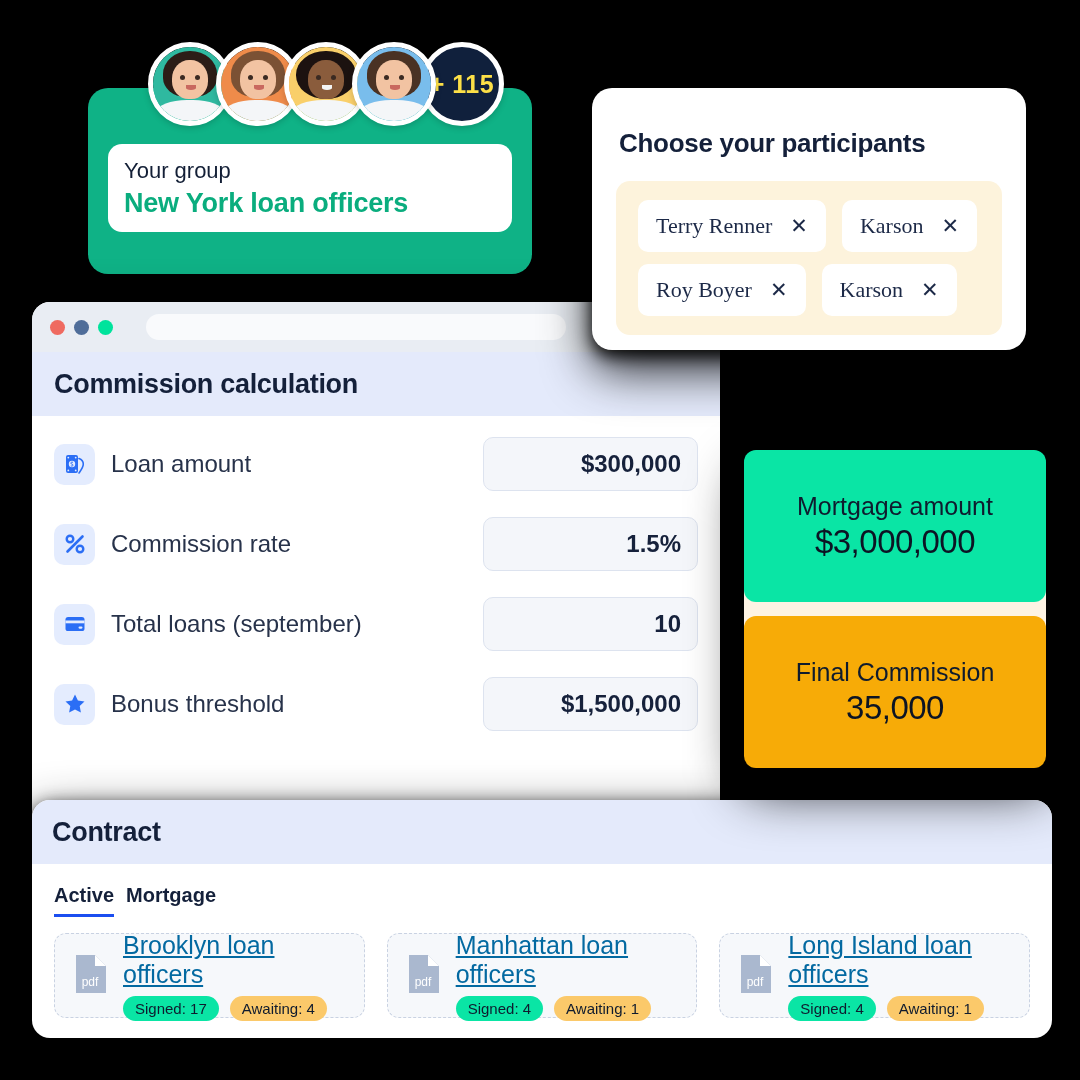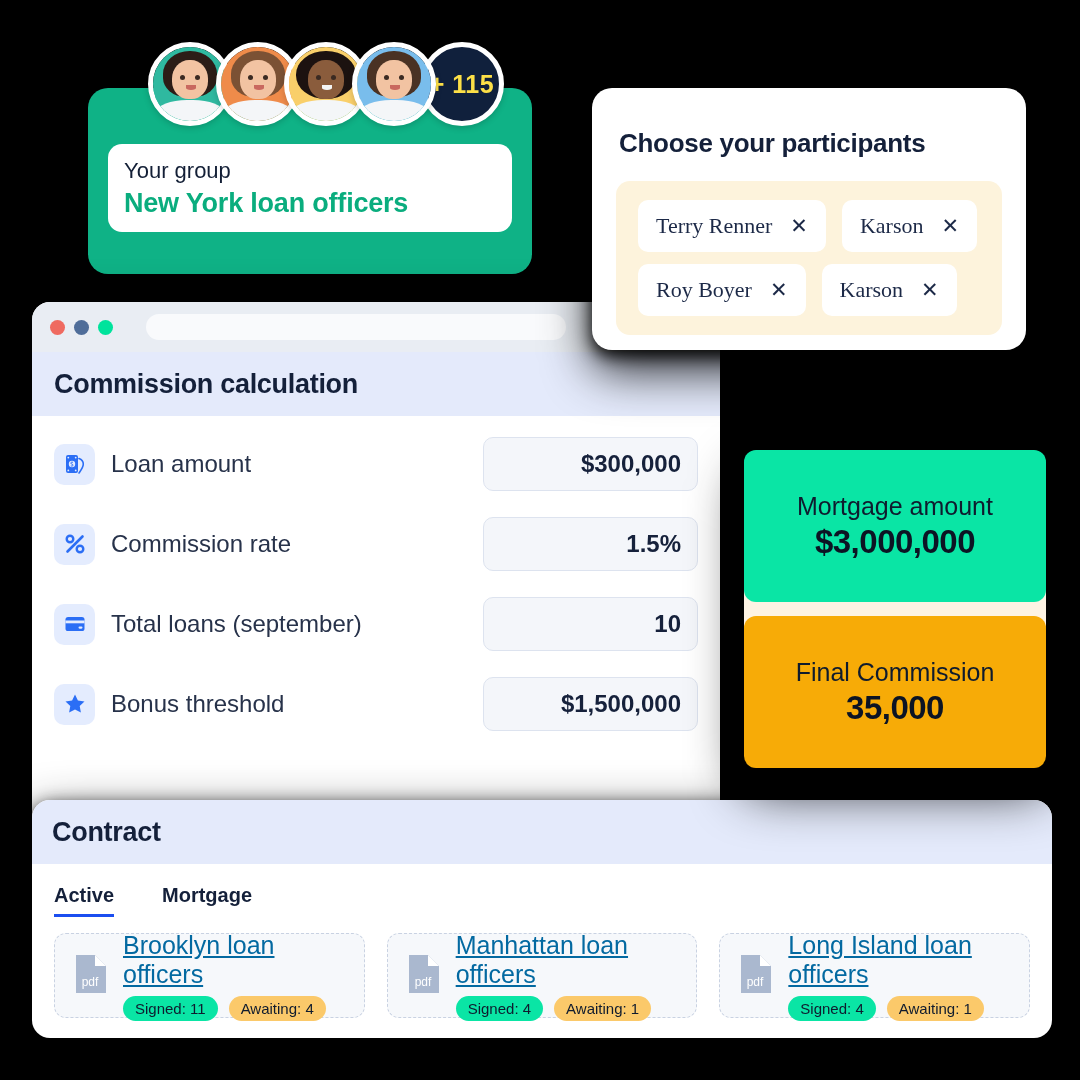--- a/index.html
+++ b/index.html
@@ -177,38 +177,38 @@
     z-index: 7;
   }
   .result-box {
     flex: 1; border-radius: 12px;
     display: flex; flex-direction: column;
     align-items: center; justify-content: center; gap: 2px;
   }
   .result-box.green { background: #0ae5a5; }
   .result-box.amber { background: #f7ab07; }
   .result-label { font-size: 25px; color: #0f1b2e; }
-  .result-value { font-size: 33px; font-weight: bold; color: #0c1424; letter-spacing: -0.5px; }
+  .result-value { font-size: 33px; font-weight: normal; color: #0c1424; letter-spacing: -0.5px; }
 
   
   .contract {
     position: absolute; left: 32px; top: 800px;
     width: 1020px; height: 238px;
     background: #ffffff;
     border-radius: 18px;
     box-shadow: 0 22px 52px rgba(0,0,0,0.88), 0 6px 18px rgba(0,0,0,0.92);
     overflow: hidden;
     z-index: 6;
   }
   .contract-head {
     height: 64px; background: #e4eafb;
     display: flex; align-items: center; padding: 0 20px;
   }
   .contract-title { font-size: 27px; font-weight: bold; color: #14203a; letter-spacing: -0.3px; }
-  .tabs { display: flex; gap: 48px; padding: 20px 22px 0 22px; }
+  .tabs { display: flex; gap: 12px; padding: 20px 22px 0 22px; }
   .tab {
     font-size: 20px; font-weight: bold; color: #14203a;
     padding-bottom: 7px;
   }
   .tab.active { border-bottom: 3px solid #1b4ef0; }
   .tab.inactive { border-bottom: 3px solid transparent; }
   .cards-row {
     display: flex; gap: 22px; padding: 16px 22px 0 22px;
   }
   .doc-card {
@@ -404,21 +404,21 @@
         <span class="pdf-ico">
           <svg width="36" height="44" viewBox="0 0 36 44">
             <path d="M3 3h19l11 11v27H3z" fill="#aab8cf"></path>
             <path d="M22 3l11 11H22z" fill="#ffffff"></path>
             <text x="17" y="34" font-family="Liberation Sans, sans-serif" font-size="12" fill="#ffffff" text-anchor="middle">pdf</text>
           </svg>
         </span>
         <div class="doc-body">
           <div class="doc-name">Brooklyn loan officers</div>
           <div class="badges">
-            <span class="badge signed">Signed: 11</span>
+            <span class="badge signed">Signed: 17</span>
             <span class="badge awaiting">Awaiting: 4</span>
           </div>
         </div>
       </div>
 
       <div class="doc-card">
         <span class="pdf-ico">
           <svg width="36" height="44" viewBox="0 0 36 44">
             <path d="M3 3h19l11 11v27H3z" fill="#aab8cf"></path>
             <path d="M22 3l11 11H22z" fill="#ffffff"></path>

